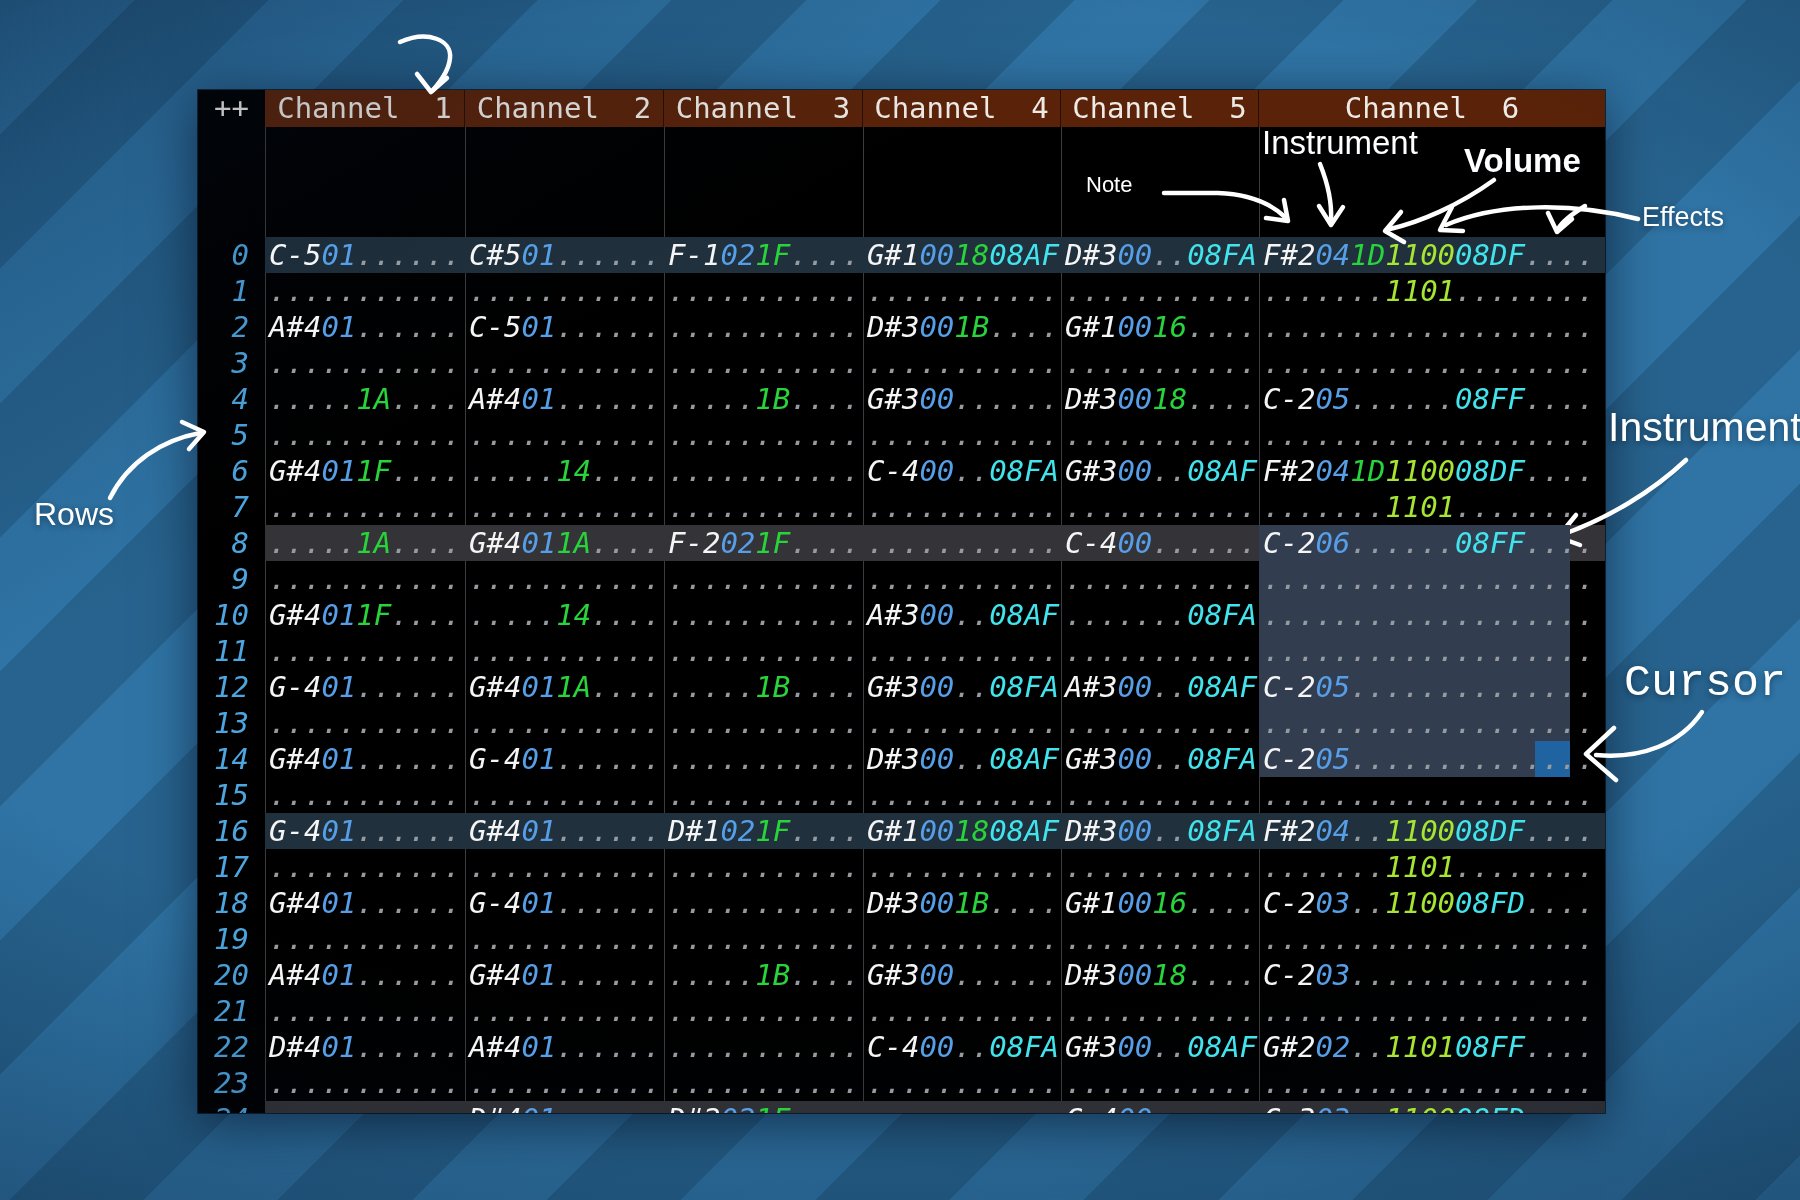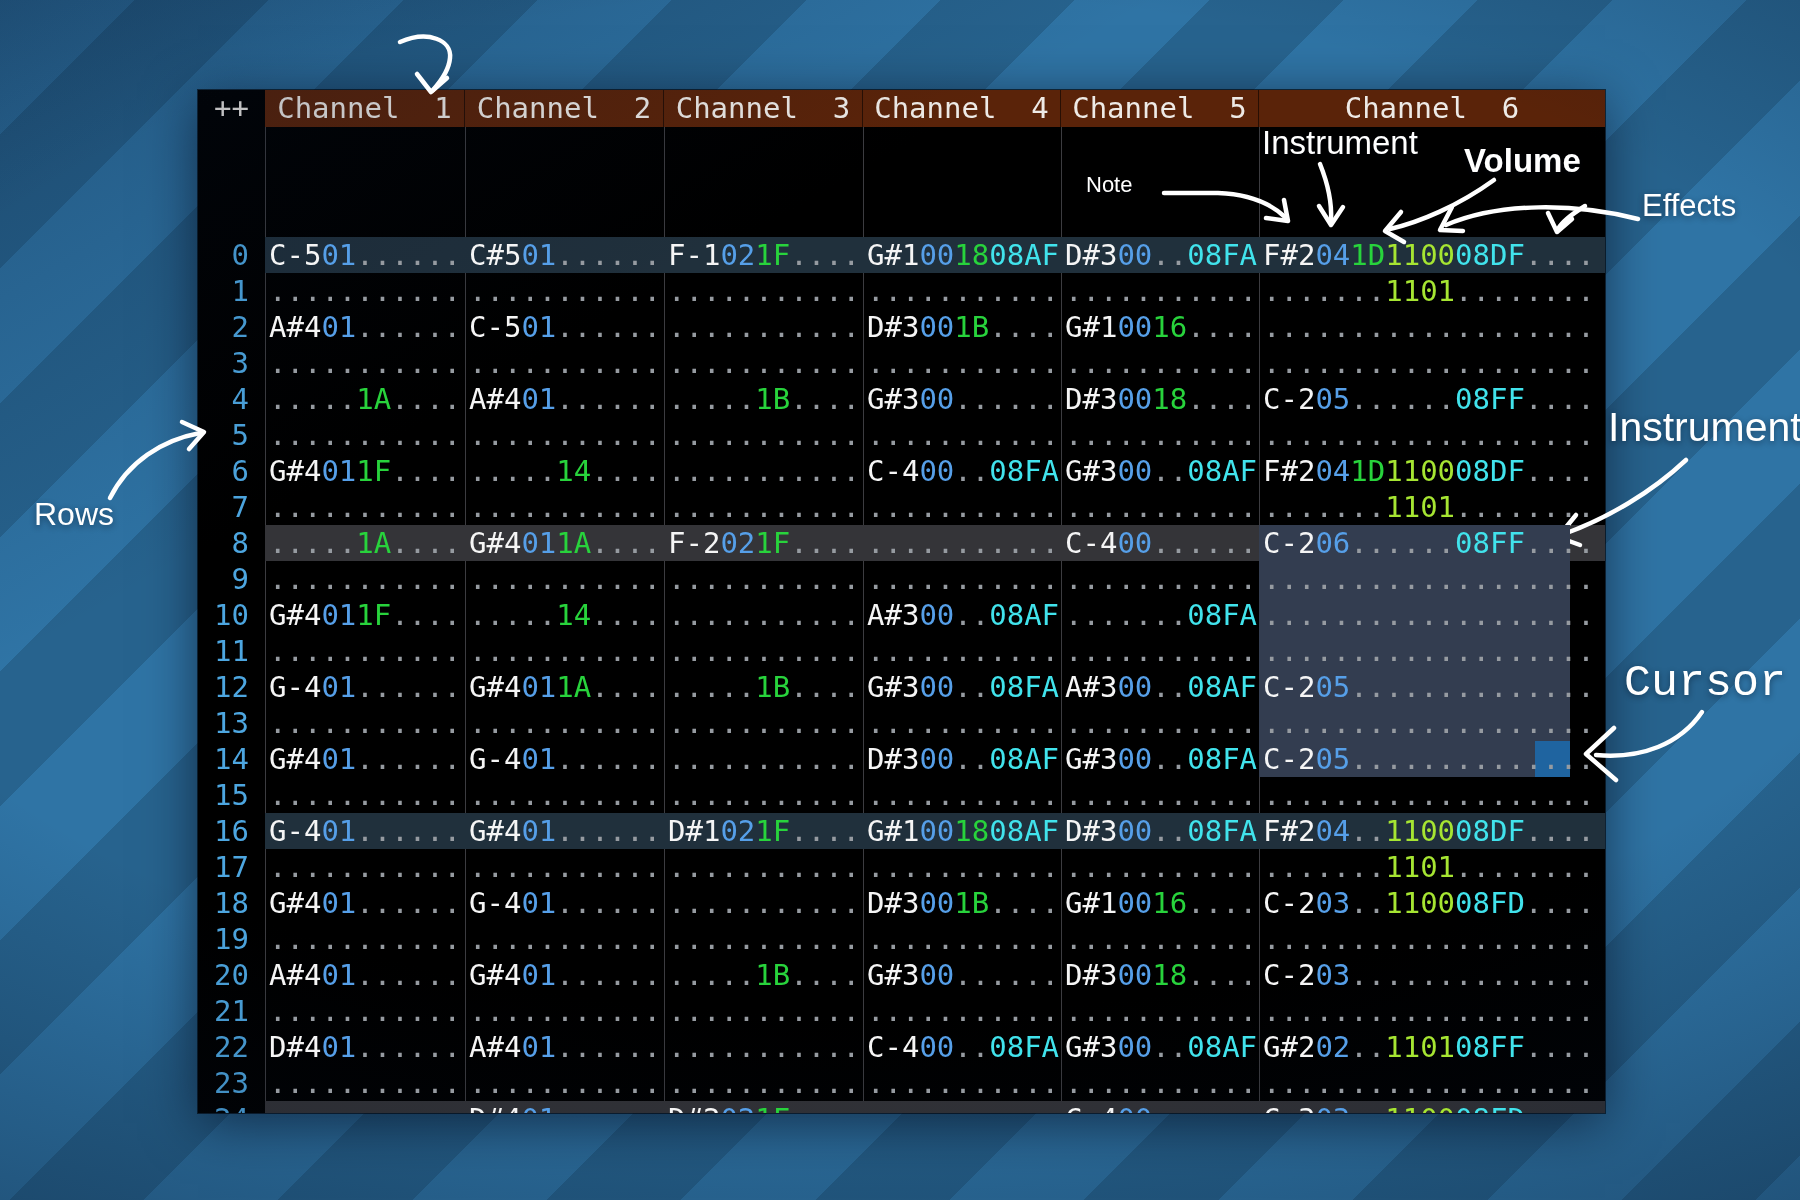--- a/index.html
+++ b/index.html
@@ -23,41 +23,41 @@
     font-family:"DejaVu Sans Mono", monospace; font-size:29px;
   }
   .phead { display:flex; height:37px; line-height:37px; color:var(--header_text); }
   .hcorner { width:67px; background:#000; text-align:center; }
   .hcell { background:var(--header_bg); text-align:center; white-space:pre;
            border-right:1px solid rgba(0,0,0,0.55); }
   .w1{width:200px}.w2{width:199px}.w3{width:199px}.w4{width:198px}.w5{width:198px}
   .w6{flex:1; border-right:none;}
   .sep { position:absolute; top:37px; bottom:0; width:1px; background:var(--separator); }
   .s1{left:67px}.s2{left:267px}.s3{left:466px}.s4{left:665px}.s5{left:863px}.s6{left:1061px}
-  .rows { position:absolute; left:0; top:147px; right:0; }
+  .rows { position:absolute; left:0; top:147px; right:0;font-style:italic; }
   .prow { display:flex; height:36px; line-height:36px; white-space:pre; }
   .prow.hl-major { background:linear-gradient(90deg, rgba(0,0,0,0) 0 67px, var(--highlight_major) 67px); }
   .prow.hl-minor { background:linear-gradient(90deg, rgba(0,0,0,0) 0 67px, var(--highlight_minor) 67px); }
   .rnum { width:67px; padding-right:16px; text-align:right; color:var(--row_number); }
   .cell { padding-left:4px; position:relative; z-index:3; }
   .c1{width:200px}.c2{width:199px}.c3{width:199px}.c4{width:198px}.c5{width:198px}.c6{flex:1}
   .t-n{color:var(--note)} .t-i{color:var(--instrument)} .t-v{color:var(--volume)}
   .t-f{color:var(--effect_cyan)} .t-y{color:var(--effect_yellow)} .t-d{color:var(--dots)}
   .selbox { position:absolute; left:1061px; top:435px; width:311px; height:252px;
             background:var(--selection); z-index:1; pointer-events:none; }
   .curbox { position:absolute; left:1337px; top:651px; width:35px; height:36px;
             background:var(--cursor); z-index:2; pointer-events:none; }
   .ann { position:absolute; color:var(--annotation); text-shadow:0 2px 6px rgba(0,10,25,0.45);
          white-space:nowrap; }
   .a-channels { left:148px; top:16px;  font-size:48px; }
   .a-rows     { left:34px;  top:496px; font-size:32px; }
   .a-note     { left:1086px;top:172px; font-size:22px; }
   .a-instr    { left:1262px;top:124px; font-size:33px; }
   .a-volume   { left:1464px;top:142px; font-size:33px;font-weight:bold; }
-  .a-effects  { left:1642px;top:188px; font-size:31px; }
+  .a-effects  { left:1642px;top:202px; font-size:27px; }
   .a-selection{ left:1608px;top:404px; font-size:41px; }
   .a-cursor   { left:1624px;top:658px; font-size:45px;font-family:Liberation Mono, monospace; }
   .arrows { position:absolute; inset:0; pointer-events:none; }
   .arrows path { fill:none; stroke:#fff; stroke-width:4.5; stroke-linecap:round; stroke-linejoin:round; }
 </style>
 </head>
 <body>
 
 <div class="stage">
 

